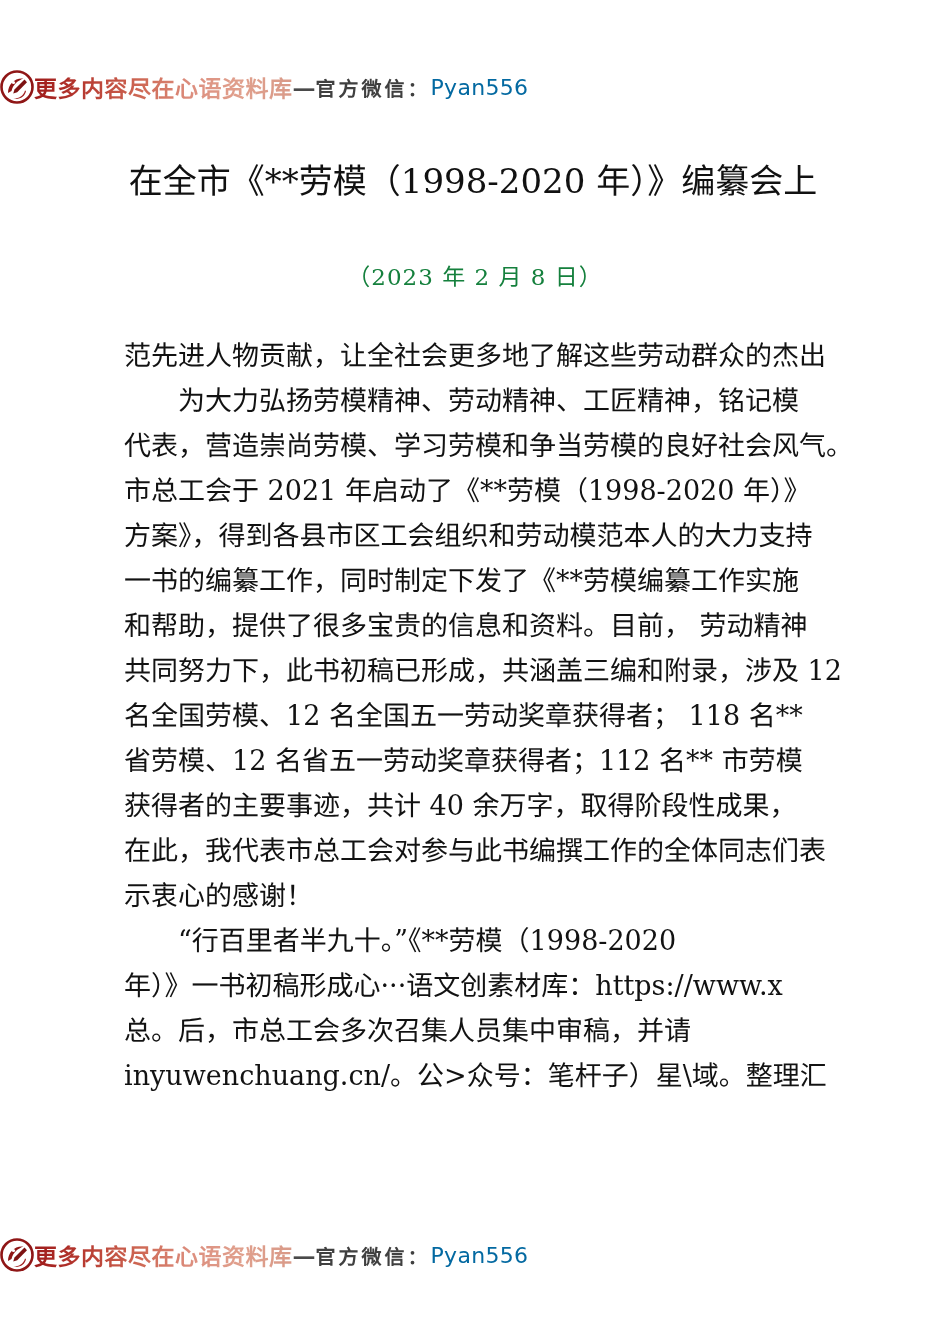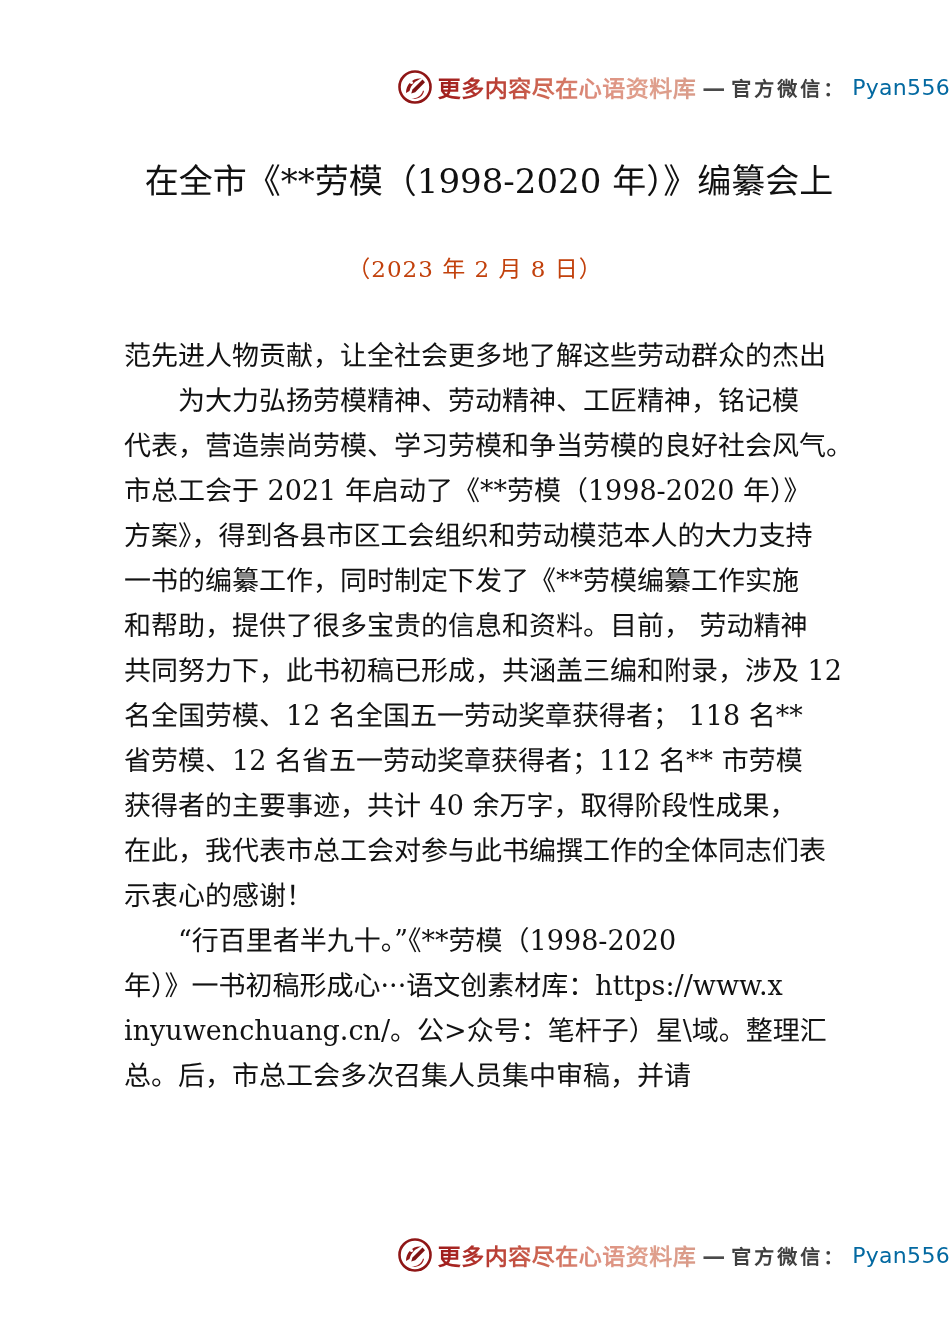--- a/index.html
+++ b/index.html
@@ -21,22 +21,21 @@
     box-sizing: border-box;
   }
 
   
   .watermark {
     position: absolute;
     left: 0;
     width: 950px;
     display: flex;
     align-items: center;
-    justify-content: flex-end;
-    gap: 6px;
+    justify-content: flex-start;
     white-space: nowrap;
   }
   .watermark.top  { top: 70px; }
   .watermark.bottom { top: 1238px; }
 
   .wm-logo {
     display: inline-block;
     width: 34px;
     height: 34px;
     flex: 0 0 34px;
@@ -77,41 +76,41 @@
   .wm-handle {
     font-family: "DejaVu Sans", "Liberation Sans", sans-serif;
     font-size: 22px;
     color: #0369a1;
     letter-spacing: 0.3px;
   }
 
   
   .doc-title {
     position: absolute;
-    left: 132px;
+    left: 116px;
     top: 158px;
     width: 714px;
     text-align: center;
     font-size: 34px;
     line-height: 46px;
     font-weight: 400;
     font-family: "DejaVu Serif", "Liberation Serif", serif;
     color: #111111;
     letter-spacing: 0px;
   }
   .doc-subtitle {
     position: absolute;
     left: 118px;
-    top: 252px;
+    top: 260px;
     width: 714px;
     text-align: center;
     font-size: 23px;
     line-height: 34px;
     font-family: "DejaVu Serif", "Liberation Serif", serif;
-    color: #c2410c;
+    color: #15803d;
     letter-spacing: 1px;
   }
 
   
   .body-block {
     position: absolute;
     left: 124px;
     top: 333px;
     width: 728px;
   }
@@ -161,22 +160,22 @@
       <div class="body-line">一书的编纂工作，同时制定下发了《**劳模编纂工作实施</div>
       <div class="body-line">和帮助，提供了很多宝贵的信息和资料。目前， 劳动精神</div>
       <div class="body-line">共同努力下，此书初稿已形成，共涵盖三编和附录，涉及 12</div>
       <div class="body-line">名全国劳模、12 名全国五一劳动奖章获得者； 118 名**</div>
       <div class="body-line">省劳模、12 名省五一劳动奖章获得者；112 名** 市劳模</div>
       <div class="body-line">获得者的主要事迹，共计 40 余万字，取得阶段性成果，</div>
       <div class="body-line">在此，我代表市总工会对参与此书编撰工作的全体同志们表</div>
       <div class="body-line">示衷心的感谢！</div>
       <div class="body-line">　　“行百里者半九十。”《**劳模（1998-2020</div>
       <div class="body-line">年）》一书初稿形成心···语文创素材库：https://www.x</div>
+      <div class="body-line">总。后，市总工会多次召集人员集中审稿，并请</div>
       <div class="body-line">inyuwenchuang.cn/。公&gt;众号：笔杆子）星\域。整理汇</div>
-      <div class="body-line">总。后，市总工会多次召集人员集中审稿，并请</div>
     </div>
 
   <div class="watermark bottom">
     <span class="wm-logo">
       <svg viewBox="0 0 34 34" xmlns="http://www.w3.org/2000/svg">
         <circle cx="17" cy="17" r="15.5" fill="none" stroke="#8f1616" stroke-width="2.6"></circle>
         <path d="M8 23 C8 14, 15 7.5, 23.5 8.5 C18 10.5, 13 14.5, 11.5 21 Z" fill="#8f1616"></path>
         <path d="M24.5 9.5 L14.5 19.5 L13.2 23.5 L17.2 22.2 L27 12.3 Z" fill="#7d1212"></path>
         <path d="M26 21 C25 27, 19 30, 13.5 28.5 C19 28.5, 23.5 26, 25 20.5 Z" fill="#a02020"></path>
         <circle cx="13.5" cy="12.5" r="1.6" fill="#ffffff"></circle>

